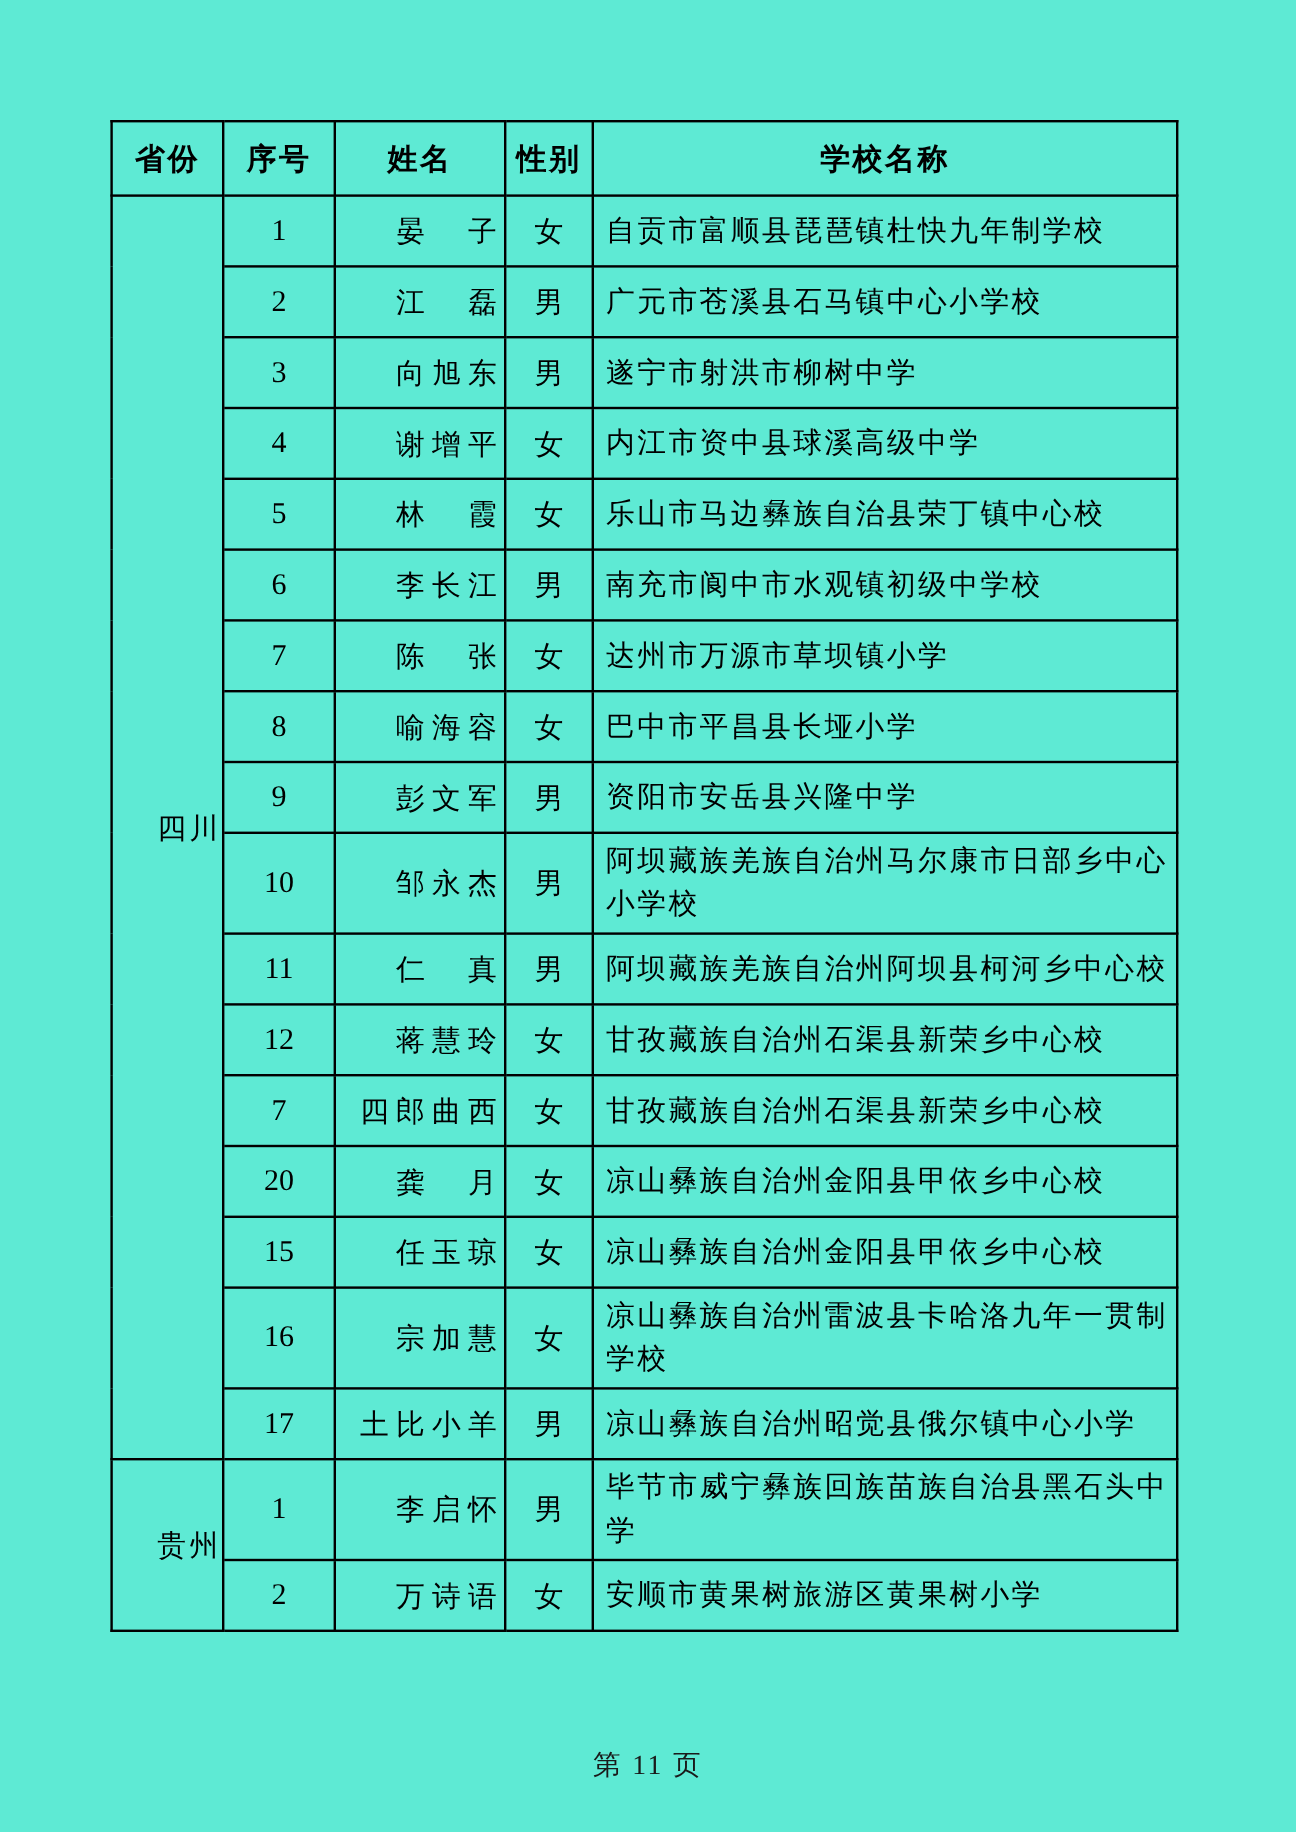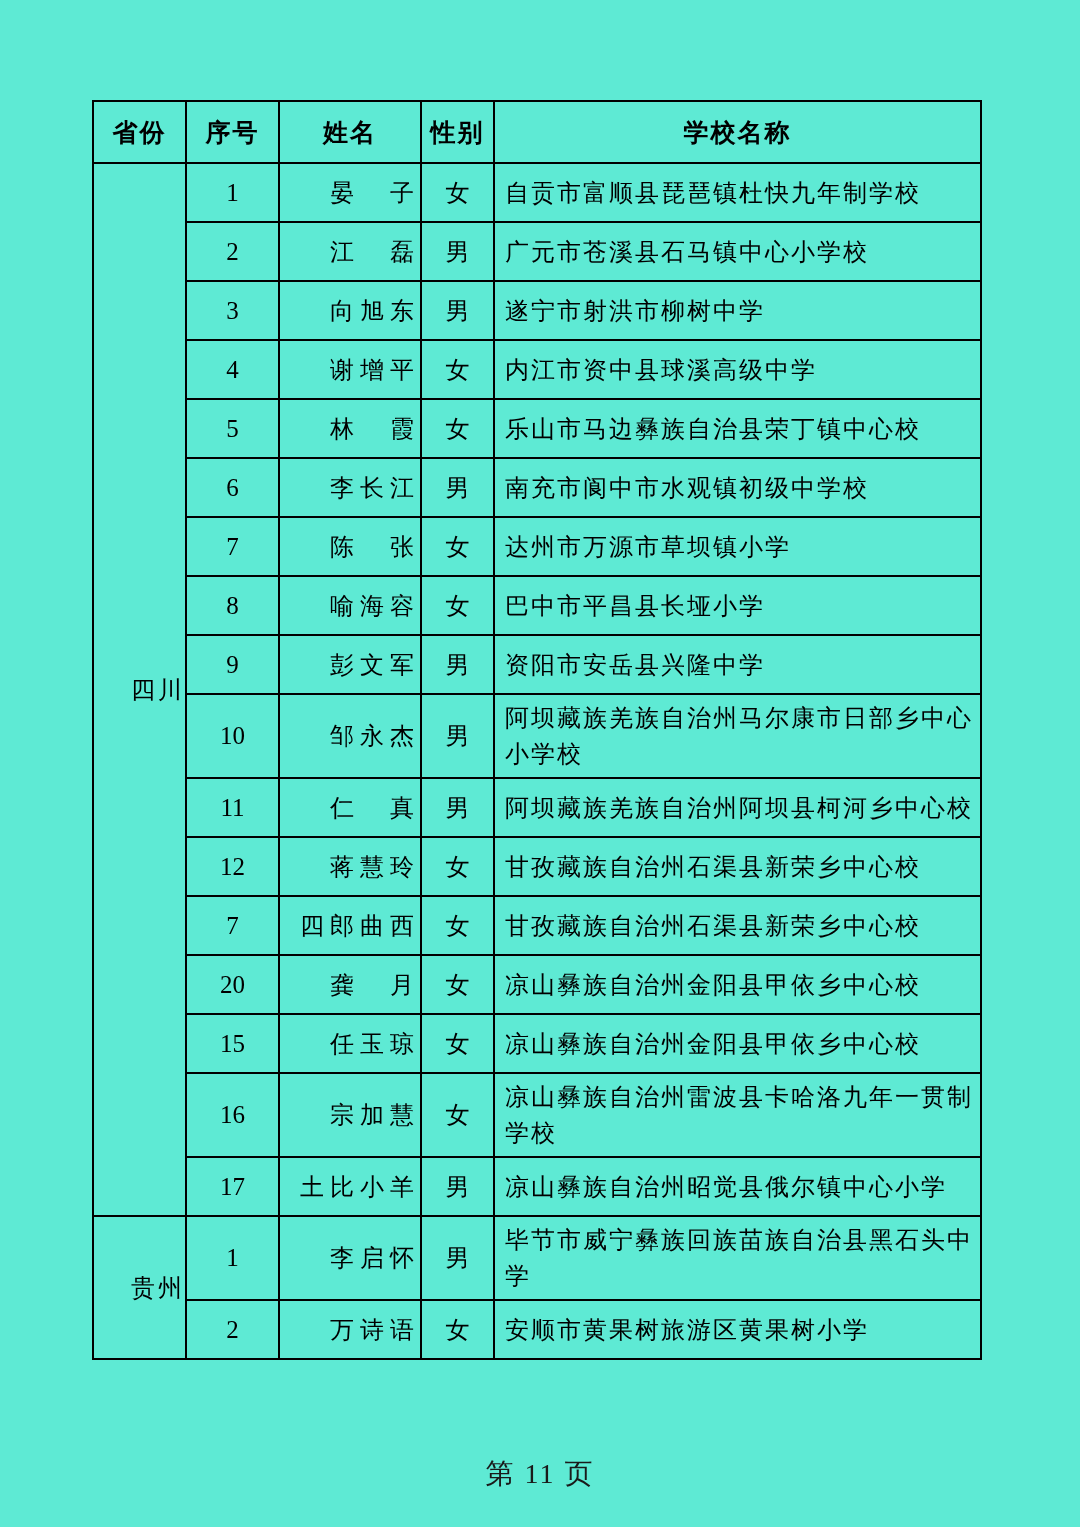--- a/index.html
+++ b/index.html
@@ -69,21 +69,21 @@
     padding: 5px 4px 5px 10px;
     letter-spacing: 2px;
     line-height: 36px;
   }
   .page-footer {
     position: absolute;
     top: 1455px;
     left: 0;
     width: 100%;
     text-align: center;
-    font-size: 28px;
+    font-size: 23px;
     letter-spacing: 2px;
     color: #1a1a1a;
   }
 </style>
 </head>
 <body>
 
 <div class="page">
 
   <table class="roster">

